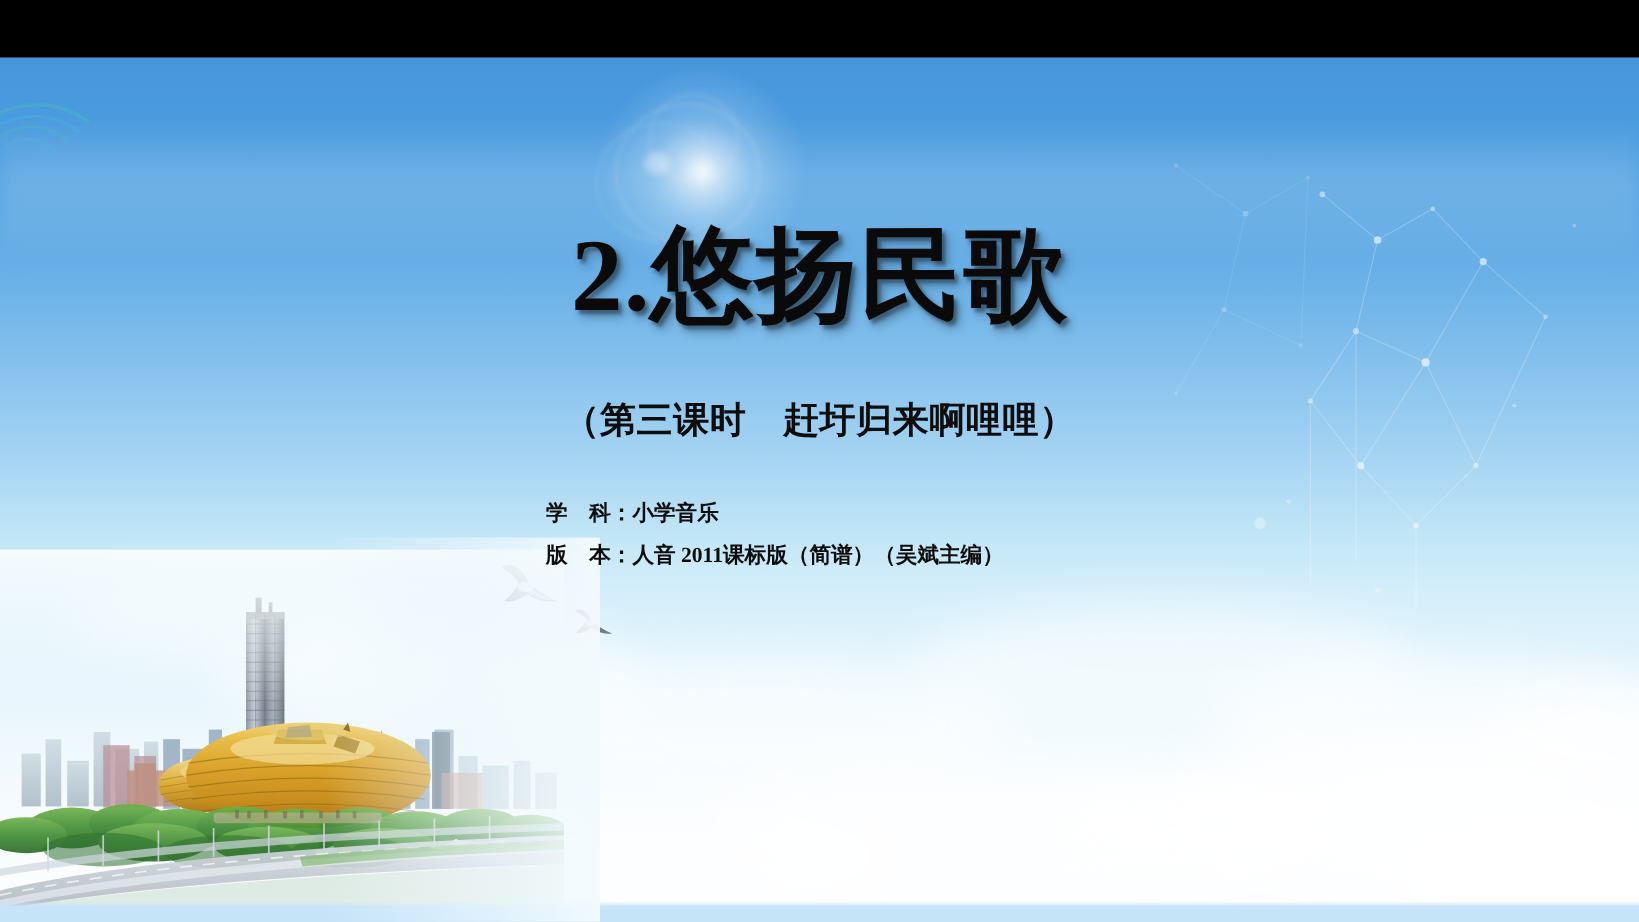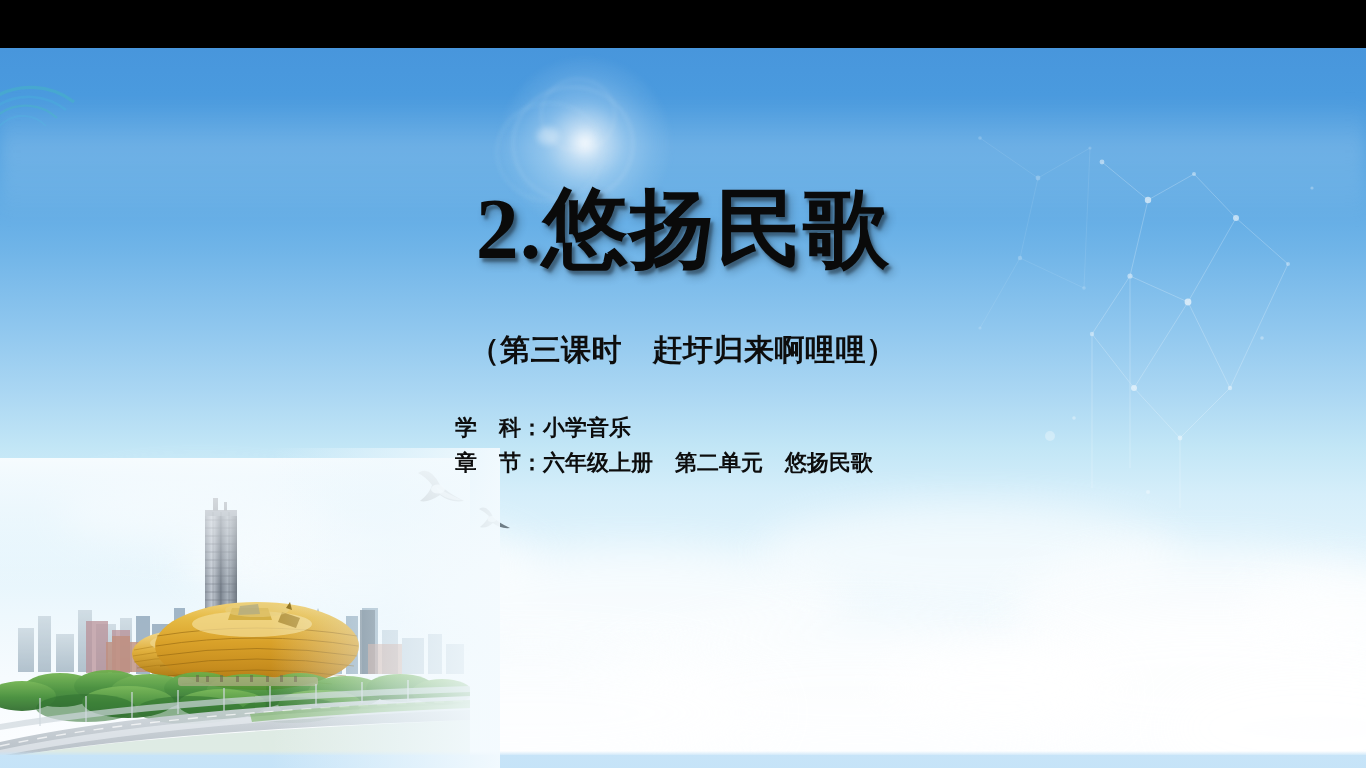--- a/index.html
+++ b/index.html
@@ -210,21 +210,21 @@
     font-weight: bold;
     color: #0d0d0d;
     letter-spacing: 0.5px;
     white-space: nowrap;
   }
 
   .meta-block {
     position: absolute;
     left: 455px;
     top: 362px;
-    font-size: 22px;
+    font-size: 18px;
     font-weight: bold;
     color: #0d0d0d;
     line-height: 35px;
     white-space: nowrap;
   }
   .meta-line { display: block; }
 </style>
 </head>
 <body>
 
@@ -532,18 +532,18 @@
   <div class="bottom-band"></div>
 
   <div class="content">
 
     <div class="main-title">2.悠扬民歌</div>
 
     <div class="subtitle">（第三课时　赶圩归来啊哩哩）</div>
 
     <div class="meta-block">
       <span class="meta-line">学　科：小学音乐</span>
-      <span class="meta-line">章　节：六年级上册　第二单元　悠扬民歌</span>
+      <span class="meta-line">版　本：人音 2011课标版（简谱）（吴斌主编）</span>
     </div>
 
   </div>
 
 </div>
 
 </body></html>

